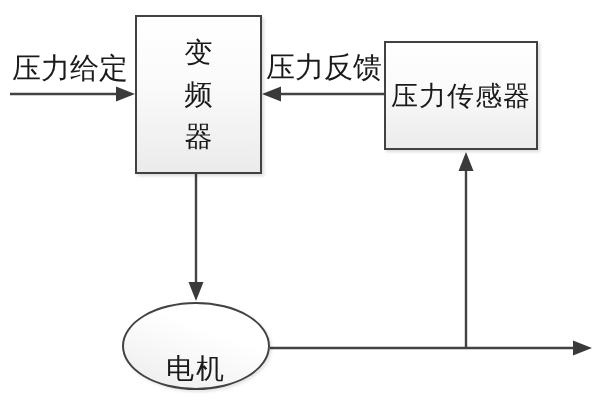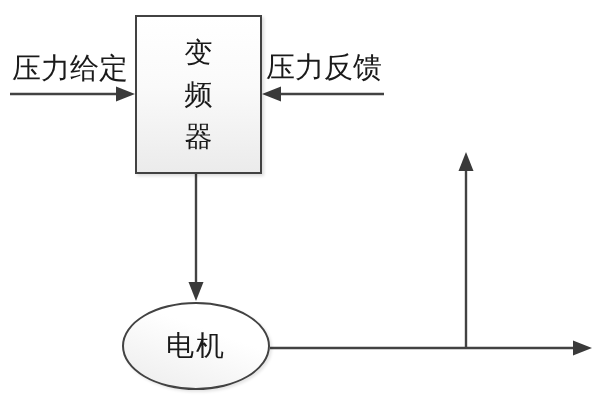--- a/index.html
+++ b/index.html
@@ -56,20 +56,21 @@
     letter-spacing: 1px;
   }
   .node-motor {
     left: 122px;
     top: 302px;
     width: 148px;
     height: 88px;
     border-radius: 50%;
     background: linear-gradient(200deg, #ffffff 35%, #ececec 100%);
     box-shadow: 2px 2px 3px rgba(0,0,0,0.10);
+    align-items: flex-end;
   }
   .node-motor .node-label {
     font-size: 28px;
     letter-spacing: 2px;
   }
   .edge-label {
     position: absolute;
     font-size: 29px;
     text-align: left;
     white-space: nowrap;
@@ -117,20 +118,23 @@
       <polygon points="466,152 458.5,171 473.5,171" fill="#3a3a3a"></polygon>
     </g>
   </svg>
 
   <div class="node node-inverter">
     <span class="node-label">变
 频
 器</span>
   </div>
 
+  <div class="node node-sensor">
+    <span class="node-label">压力传感器</span>
+  </div>
 
   <div class="node node-motor">
     <span class="node-label">电机</span>
   </div>
 
   <div class="edge-label label-setpoint">压力给定</div>
 
   <div class="edge-label label-feedback">压力反馈</div>
 
 </div>

